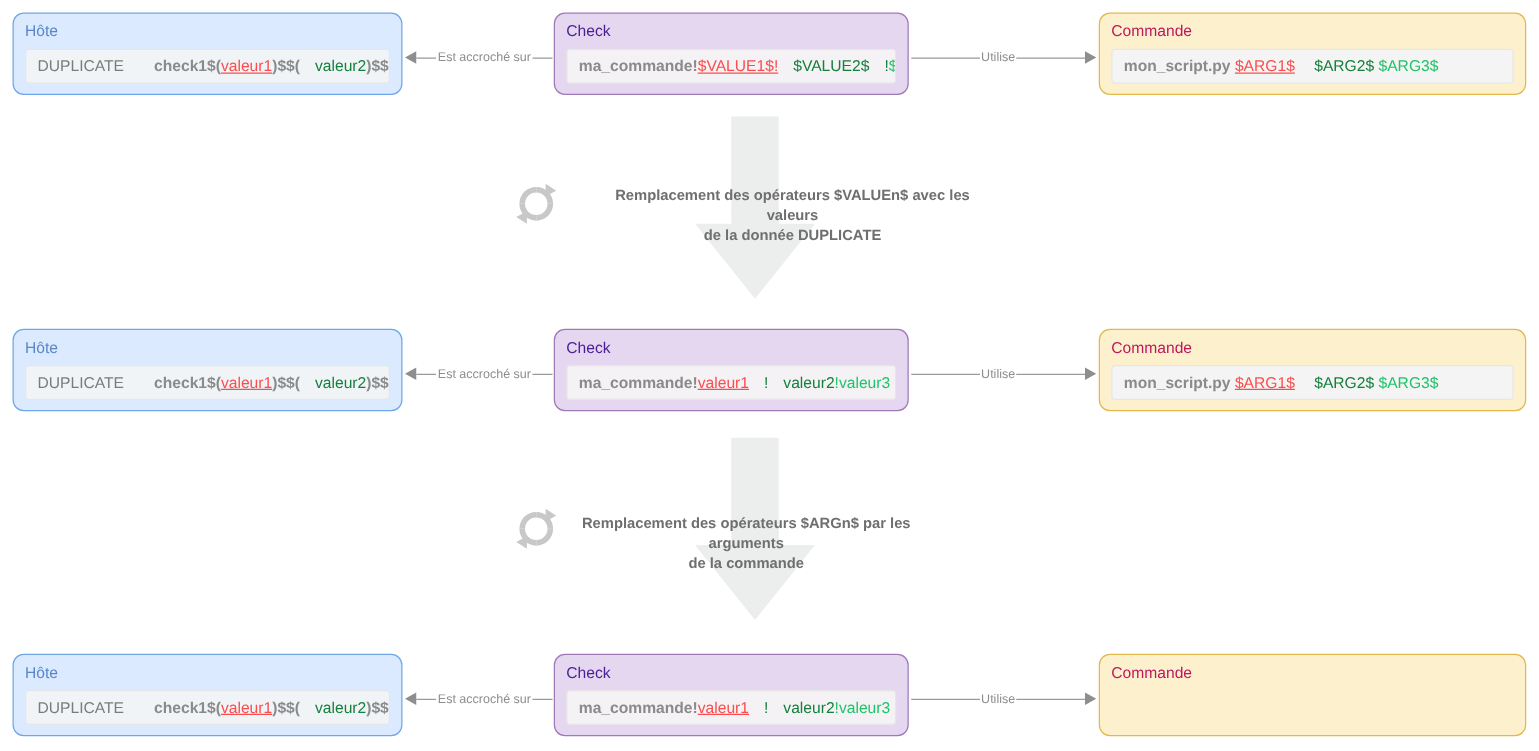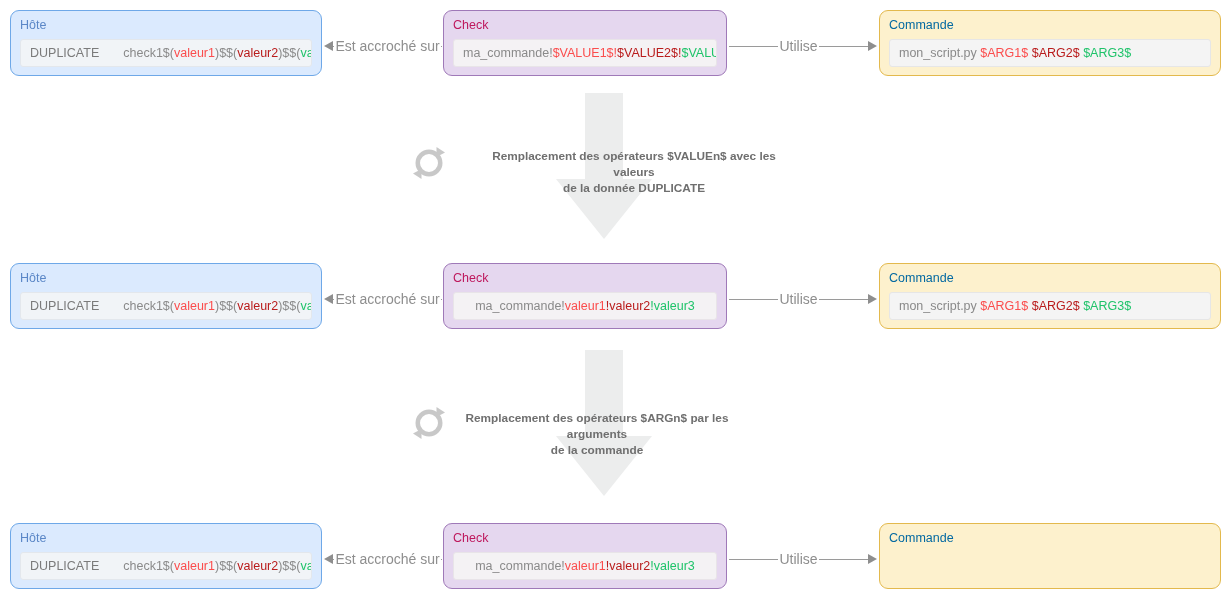--- a/index.html
+++ b/index.html
@@ -64,52 +64,52 @@
     font-size: 12.5px;
     flex: 0 0 auto;
   }
   .host-val { flex: 1 1 auto; }
 
   
   .node.check {
     background: #e5d7ef;
     border-color: #9f79b8;
   }
-  .node.check .node-title { color: #be185d; }
+  .node.check .node-title { color: #4c1d95; }
   .node.check .field { background: #f4f2f4; border-color: #e8e4e8; }
 
   
   .node.cmd {
     background: #fdf1cd;
     border-color: #e3b94d;
   }
-  .node.cmd .node-title { color: #0369a1; }
+  .node.cmd .node-title { color: #be185d; }
   .node.cmd .field { background: #f4f4f4; border-color: #e6e6e6; }
 
   
-  .t-gray  { color: #8a8a8a; }
-  .t-red   { color: #fb4d4d; }
-  .t-blue  { color: #b91c1c; }
+  .t-gray  { color: #8a8a8a; font-weight: bold; }
+  .t-red   { color: #fb4d4d; text-decoration: underline; }
+  .t-blue  { color: #15803d; margin-left: 12px; }
   .t-green { color: #1fc36a; }
 
   
   .conn {
     position: absolute;
     height: 22px;
     display: flex;
     align-items: center;
   }
   .conn .line {
     flex: 1 1 auto;
     height: 0;
     border-top: 1.5px solid #9a9a9a;
   }
   .conn .clabel {
     flex: 0 0 auto;
-    font-size: 14px;
+    font-size: 10px;
     color: #8e8e8e;
     padding: 0 1px;
     white-space: nowrap;
     background: #fff;
   }
   .arrow-l, .arrow-r {
     flex: 0 0 auto;
     width: 0; height: 0;
     border-top: 5px solid transparent;
     border-bottom: 5px solid transparent;

